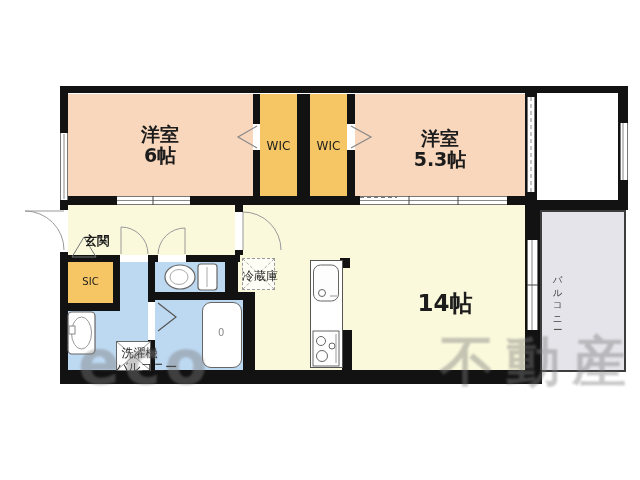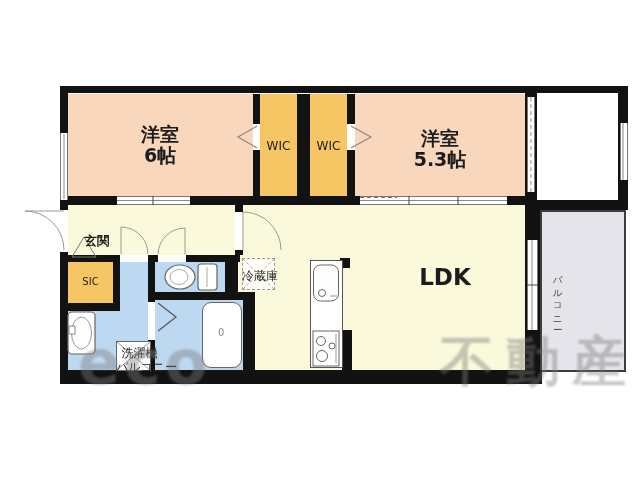--- a/index.html
+++ b/index.html
@@ -181,21 +181,22 @@
   </div>
   <div class="label" style="left:260px;top:140px;width:37px;font-size:12px;">WIC</div>
   <div class="label" style="left:310px;top:140px;width:37px;font-size:12px;">WIC</div>
   <div class="label b" style="left:390px;top:128px;width:100px;font-size:19px;">
     <span>洋室</span><br>
     <span>5.3帖</span>
   </div>
   <div class="label b" style="left:75px;top:234px;width:44px;font-size:12.5px;">玄関</div>
   <div class="label" style="left:68px;top:276px;width:45px;font-size:10px;">SIC</div>
   <div class="label b" style="left:395px;top:265px;width:100px;font-size:23px;">
-    <span>LDK</span><br>
+    <br>
+    <span>14帖</span>
   </div>
   <div class="label" style="left:552px;top:248px;height:100px;font-size:9.5px;color:#444;writing-mode:vertical-rl;letter-spacing:3px;">バルコニー</div>
   <div class="label tiny" style="left:242px;top:270px;width:33px;">冷蔵庫</div>
   <div class="label tiny" style="left:116px;top:347px;width:47px;">
     <span>洗濯機</span><br>
     <span>バルコニー</span>
   </div>
 
   <div id="watermark">
     <span class="logo">eco</span>

